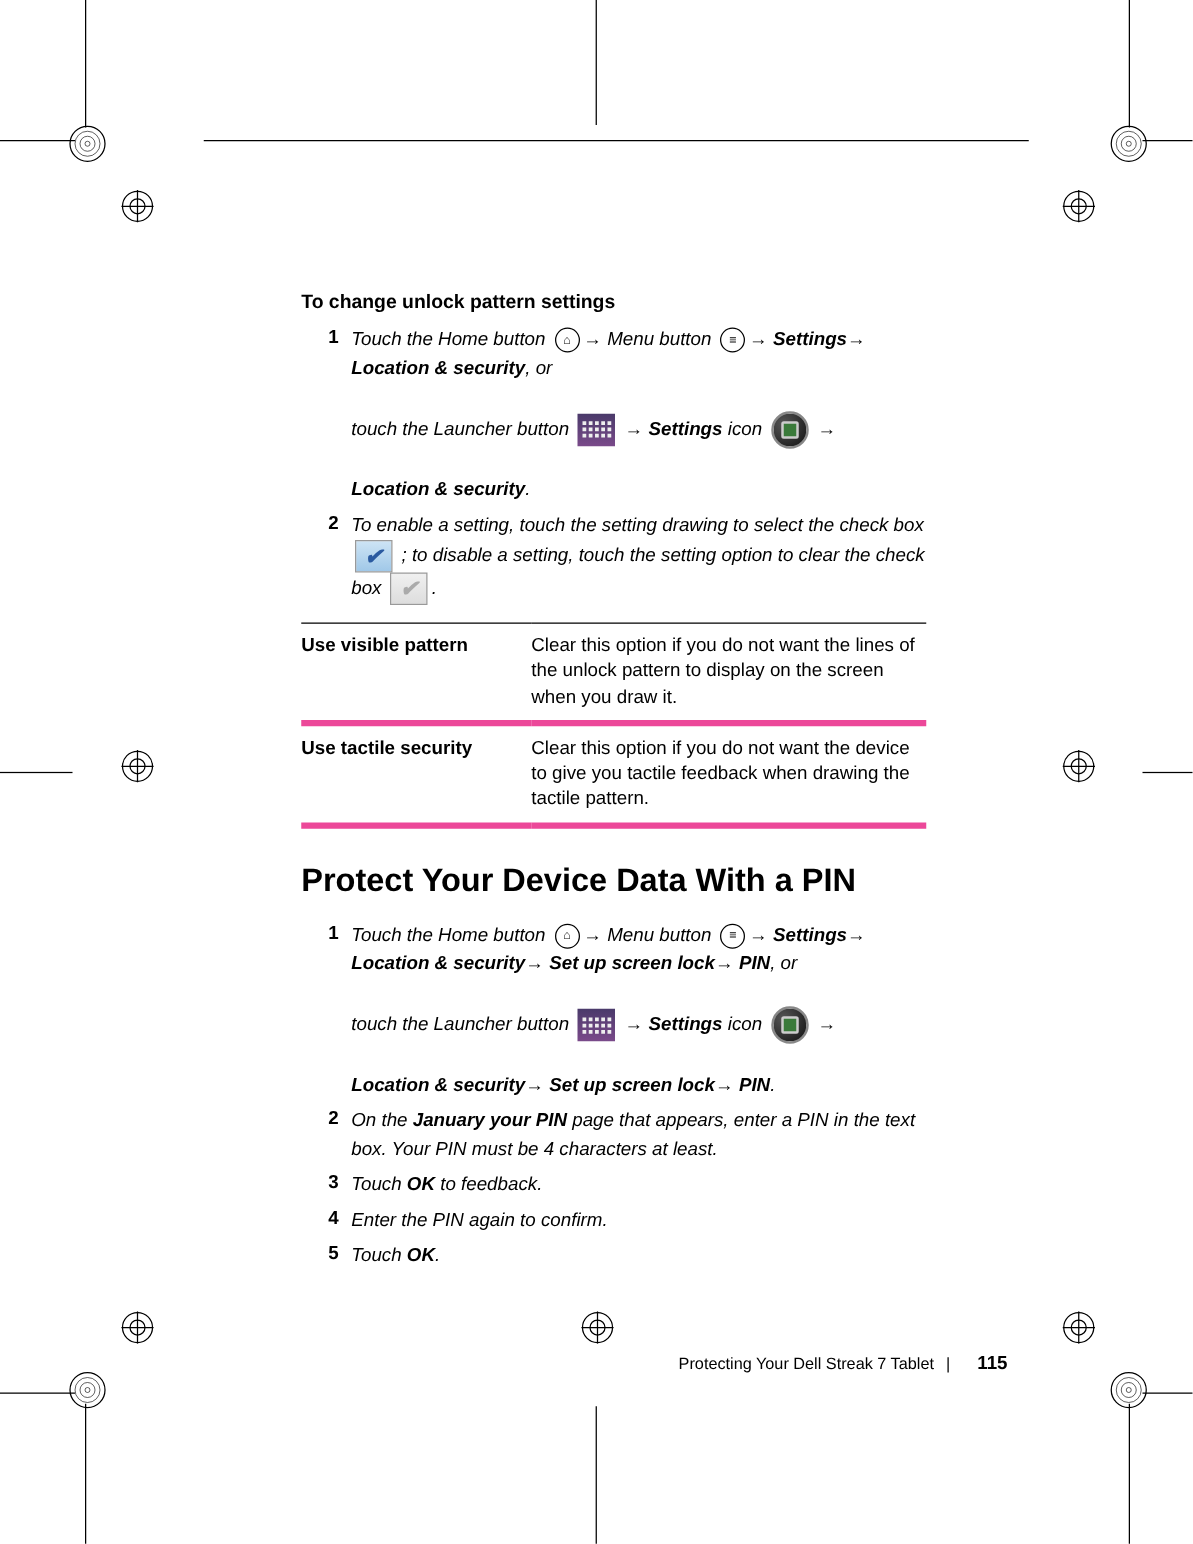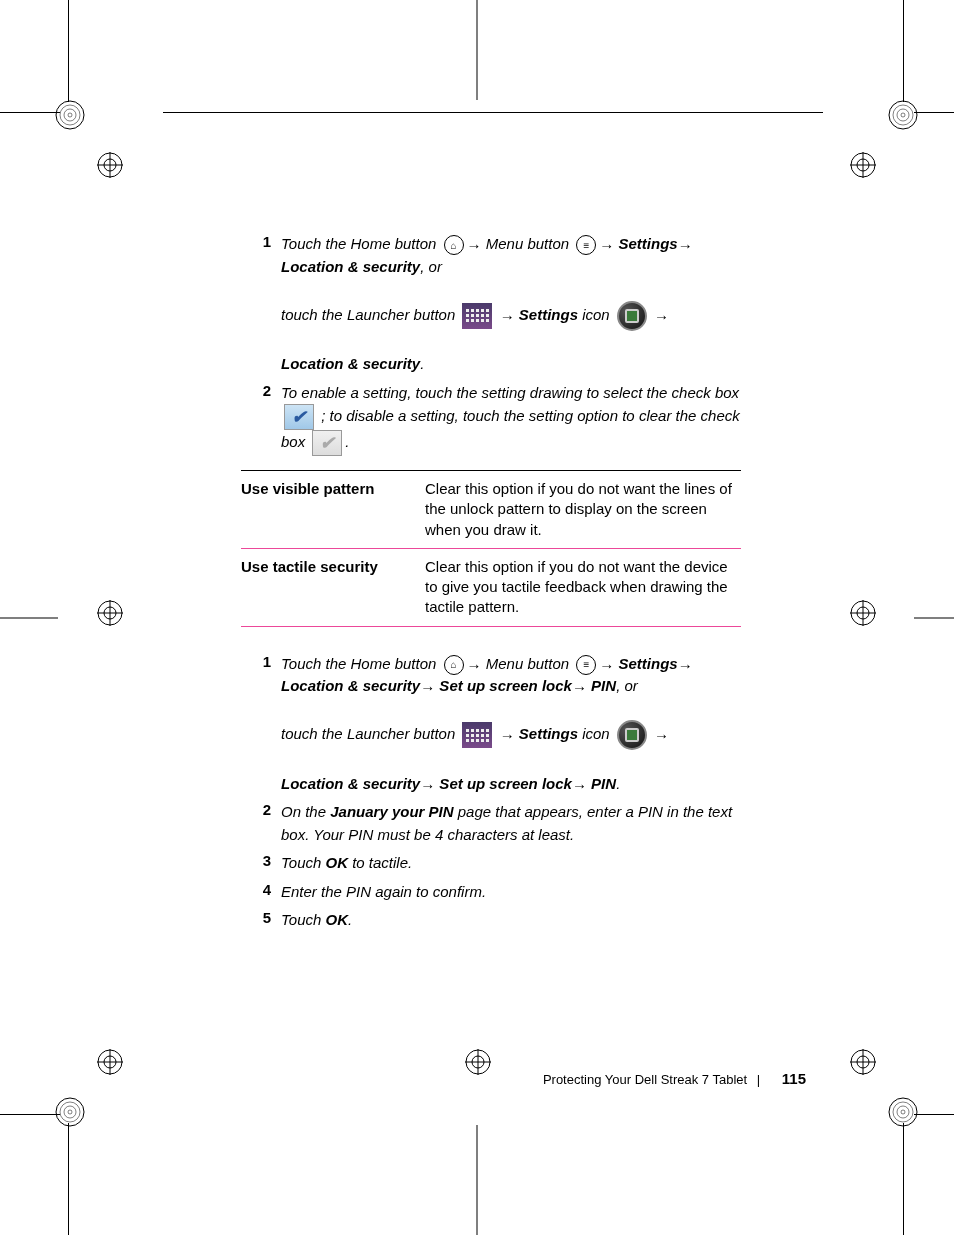--- a/index.html
+++ b/index.html
@@ -157,38 +157,38 @@
     color: #aaa;
   }
   table.opts {
     border-collapse: collapse;
     width: 100%;
     margin-bottom: 26px;
   }
   table.opts td {
     padding: 8px 4px 8px 0;
     vertical-align: top;
-    border-bottom: 1px solid #ec4899;
+    border-bottom: 5px solid #ec4899;
     line-height: 1.35;
   }
   table.opts tr:first-child td {
     border-top: 1px solid #000;
   }
   table.opts td.label {
     font-weight: bold;
     width: 180px;
   }
   h2.big {
     font-size: 26px;
     font-weight: bold;
     margin: 0 0 18px 0;
   }
   .footer {
     position: absolute;
-    bottom: 28px;
+    bottom: 16px;
     right: 98px;
     font-size: 13px;
   }
   .footer .pnum { font-weight: bold; font-size: 15px; margin-left: 12px;}
   .footer .sep { margin: 0 6px; }
 </style>
 </head>
 <body>
 
 <div class="crop-marks">
@@ -279,20 +279,21 @@
       <circle cx="15" cy="15" r="10"></circle>
       <circle cx="15" cy="15" r="6"></circle>
       <circle cx="15" cy="15" r="2"></circle>
     </g>
   </svg>
 
 <div class="page">
   <div class="header-rule"></div>
 
   <div class="content">
+    <div class="sect-title">To change unlock pattern settings</div>
 
     <ol class="steps">
       <li>
         <span class="num">1</span>
         <span class="txt">
           <span>Touch the Home button </span><span class="home-btn inline-icon">⌂</span><span class="arrow">→</span><span> Menu button </span><span class="menu-btn inline-icon">≡</span><span class="arrow">→</span> <span class="bold">Settings</span><span class="arrow">→</span>
           <span class="bold">Location &amp; security</span><span>, or</span><br><br>
           <span>touch the Launcher button</span>
           <span class="launcher-icon inline-icon">
               <span class="dots">
@@ -336,20 +337,21 @@
         <td class="label">Use visible pattern</td>
         <td>Clear this option if you do not want the lines of the unlock pattern to display on the screen when you draw it.</td>
       </tr>
       <tr>
         <td class="label">Use tactile security</td>
         <td>Clear this option if you do not want the device to give you tactile feedback when drawing the tactile pattern.</td>
       </tr>
     </tbody>
       </table>
 
+    <h2 class="big">Protect Your Device Data With a PIN</h2>
 
     <ol class="steps">
       <li>
         <span class="num">1</span>
         <span class="txt">
           <span>Touch the Home button </span><span class="home-btn inline-icon">⌂</span><span class="arrow">→</span><span> Menu button </span><span class="menu-btn inline-icon">≡</span><span class="arrow">→</span> <span class="bold">Settings</span><span class="arrow">→</span>
           <span class="bold">Location &amp; security</span><span class="arrow">→</span><span class="bold"> Set up screen lock</span><span class="arrow">→</span><span class="bold"> PIN</span><span>, or</span><br><br>
           <span>touch the Launcher button</span>
           <span class="launcher-icon inline-icon">
               <span class="dots">
@@ -378,21 +380,21 @@
       </li>
       <li>
         <span class="num">2</span>
         <span class="txt">
           <span>On the </span><span class="bold">January your PIN</span><span> page that appears, enter a PIN in the text box. Your PIN must be 4 characters at least.</span>
         </span>
       </li>
       <li>
         <span class="num">3</span>
         <span class="txt">
-          <span>Touch </span><span class="bold">OK</span><span> to tactile.</span>
+          <span>Touch </span><span class="bold">OK</span><span> to feedback.</span>
         </span>
       </li>
       <li>
         <span class="num">4</span>
         <span class="txt">Enter the PIN again to confirm.</span>
       </li>
       <li>
         <span class="num">5</span>
         <span class="txt">
           <span>Touch </span><span class="bold">OK</span><span>.</span>

